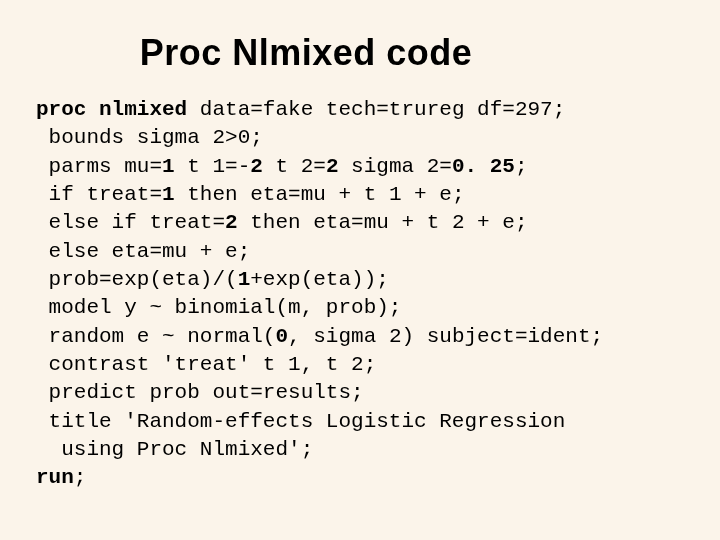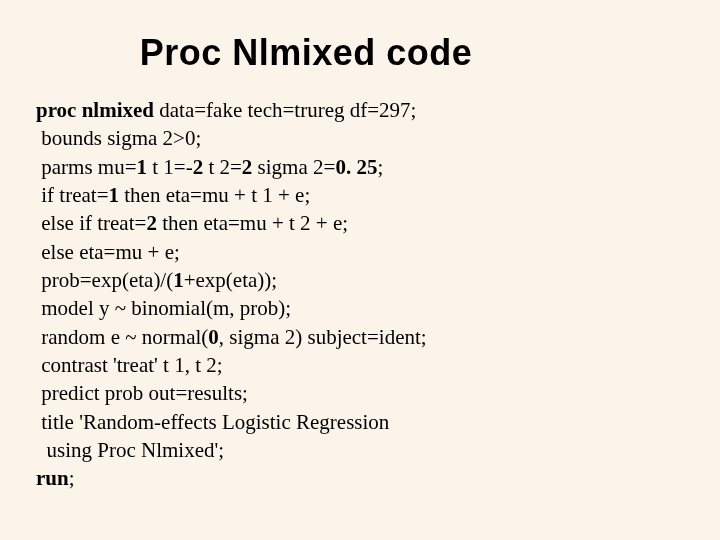--- a/index.html
+++ b/index.html
@@ -19,21 +19,21 @@
     color: #000;
   }
   .title {
     text-align: center;
     font-weight: 700;
     font-size: 36px;
     letter-spacing: 0.5px;
     margin: 12px 0 22px 0;
   }
   .code {
-    font-family: Liberation Serif, serif;
+    font-family: Liberation Mono, monospace;
     font-size: 21px;
     line-height: 1.35;
     white-space: pre;
     color: #000;
   }
   .bold {
     font-weight: 700;
   }
 </style>
 </head>

